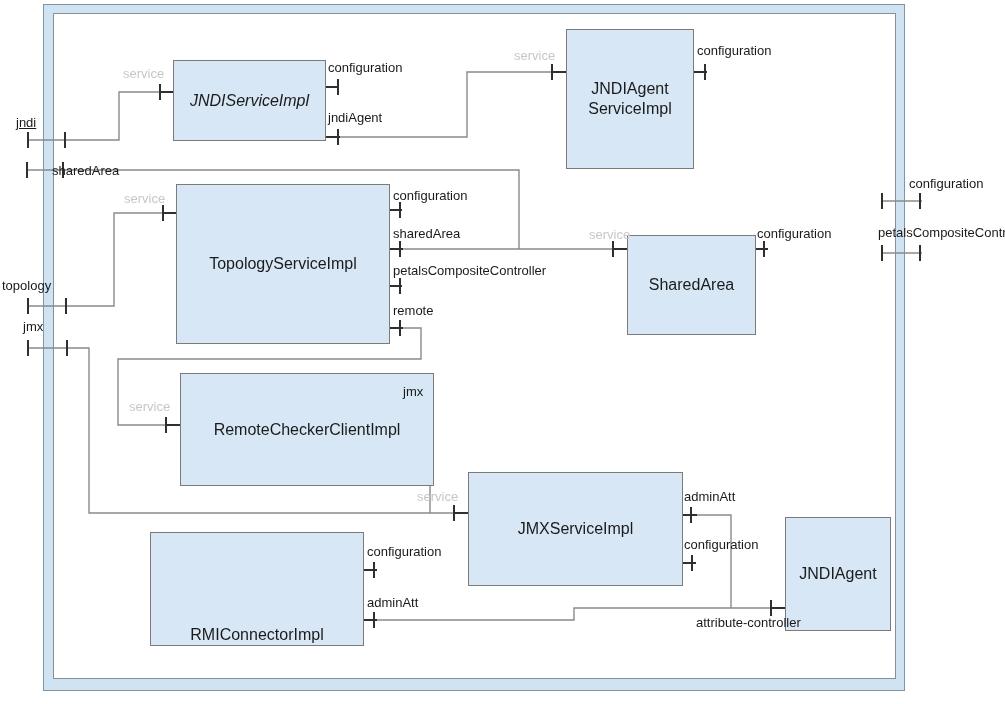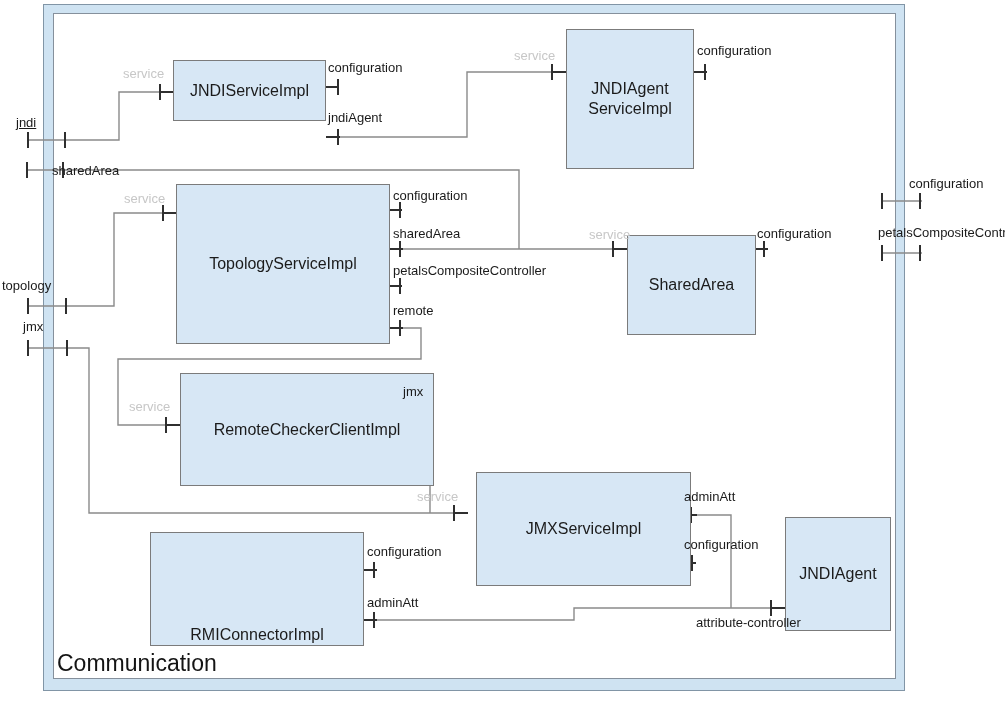--- a/index.html
+++ b/index.html
@@ -89,37 +89,37 @@
       <path class="port" d="M683,515 h14 M691,507 v16"></path>
       <path class="port" d="M683,563 h13 M692,555 v16"></path>
 
       <path class="port" d="M364,570 h13 M374,562 v16"></path>
       <path class="port" d="M364,620 h13 M374,612 v16"></path>
 
       <path class="port" d="M770,608 h15 M771,600 v16"></path>
     </g>
   </svg>
 
-  <div class="component" style="left:173px;top:60px;width:153px;height:61px;">
+  <div class="component" style="left:173px;top:60px;width:153px;height:81px;font-style:italic;">
     <span class="component-label">JNDIServiceImpl</span>
   </div>
   <div class="component" style="left:566px;top:29px;width:128px;height:140px;">
     <span class="component-label">JNDIAgent
 ServiceImpl</span>
   </div>
   <div class="component" style="left:176px;top:184px;width:214px;height:160px;justify-content:center;">
     <span class="component-label">TopologyServiceImpl</span>
   </div>
   <div class="component" style="left:627px;top:235px;width:129px;height:100px;">
     <span class="component-label">SharedArea</span>
   </div>
   <div class="component" style="left:180px;top:373px;width:254px;height:113px;">
     <span class="component-label">RemoteCheckerClientImpl</span>
   </div>
-  <div class="component" style="left:468px;top:472px;width:215px;height:114px;margin-left:8px;">
+  <div class="component" style="left:468px;top:472px;width:215px;height:114px;">
     <span class="component-label">JMXServiceImpl</span>
   </div>
   <div class="component" style="left:150px;top:532px;width:214px;height:114px;align-items:flex-end;">
     <span class="component-label">RMIConnectorImpl</span>
   </div>
   <div class="component" style="left:785px;top:517px;width:106px;height:114px;">
     <span class="component-label">JNDIAgent</span>
   </div>
 
   <span class="port-label" style="left:16px;top:117px;text-decoration:underline;">jndi</span>
@@ -150,15 +150,14 @@
 
   <span class="port-label muted" style="left:417px;top:491px;">service</span>
   <span class="port-label" style="left:684px;top:491px;">adminAtt</span>
   <span class="port-label" style="left:684px;top:539px;">configuration</span>
 
   <span class="port-label" style="left:367px;top:546px;">configuration</span>
   <span class="port-label" style="left:367px;top:597px;">adminAtt</span>
 
   <span class="port-label" style="left:696px;top:617px;">attribute-controller</span>
 
-  <div id="diagram-title">Communication</div>
 
 </div>
 
 </body></html>

